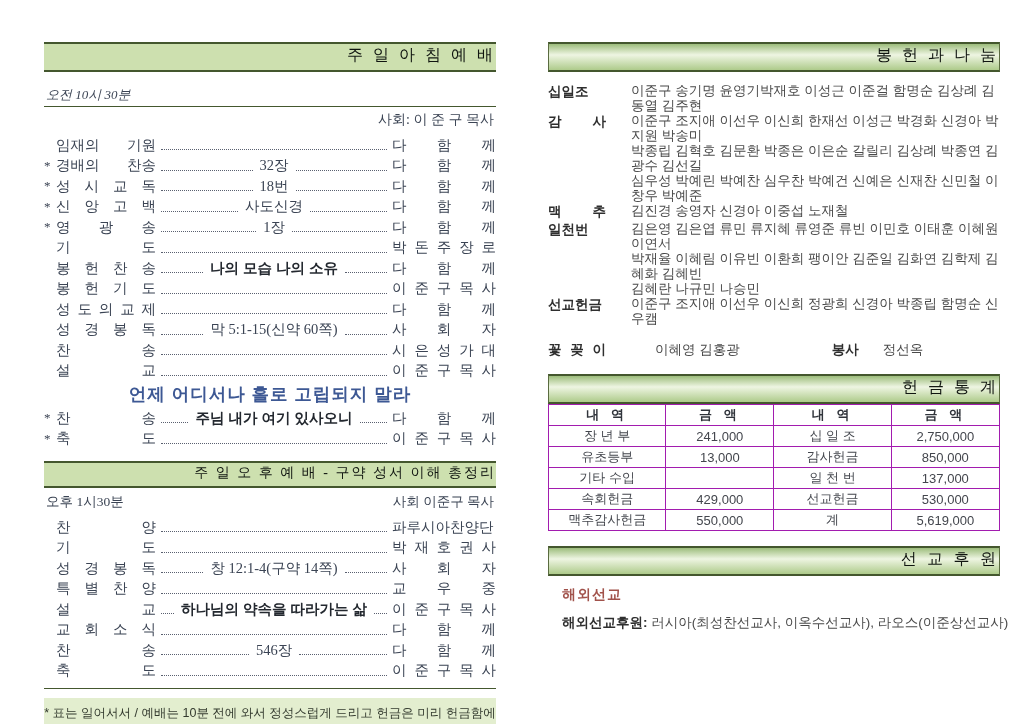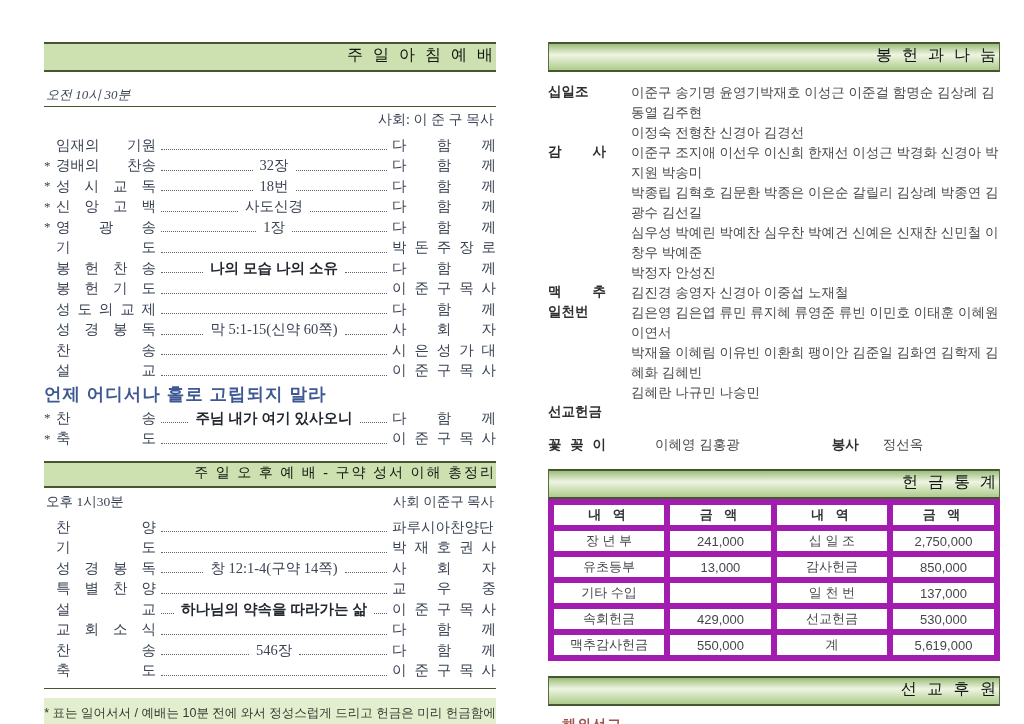--- a/index.html
+++ b/index.html
@@ -30,46 +30,46 @@
   .meta-flex { display:flex; justify-content:space-between; font-size:13.5px; margin:5px 2px 6px 2px; }
 
   .svc-row { display:flex; align-items:center; font-size:14.5px; height:20.5px; }
   .star { width:12px; font-size:13px; color:#3b4454; }
   .svc-label { display:inline-block; width:100px; text-align-last:justify; white-space:nowrap; }
   .dots { flex:1; border-bottom:1.6px dotted #5a6070; height:9px; margin:0 5px; min-width:10px; }
   .svc-center { padding:0 2px; white-space:nowrap; }
   .svc-center.b { font-weight:bold; font-family:"Liberation Sans","DejaVu Sans",sans-serif; color:#23282f; }
   .svc-leader { display:inline-block; width:104px; text-align-last:justify; white-space:nowrap; }
   .sermon-title {
-    color:#3d5894; font-weight:bold; font-size:17.5px; height:27px; line-height:27px;
+    text-align:center; color:#3d5894; font-weight:bold; font-size:17.5px; height:27px; line-height:27px;
     font-family:"Liberation Sans","DejaVu Sans",sans-serif; letter-spacing:1px; white-space:nowrap;
   }
   .afternoon { margin-top:12px; }
   .section-end-line { border-top:1.5px solid #44572e; margin-top:7px; }
   .note-box {
     background:#e3eecf; text-align:center; font-size:12.5px; padding:7px 0; margin-top:9px;
     color:#333a2e; font-family:"Liberation Sans","DejaVu Sans",sans-serif;
   }
 
   
   .offering-list { margin-top:11px; font-family:"Liberation Sans","DejaVu Sans",sans-serif; font-size:13.5px; color:#4a4a4a; }
   .entry { display:flex; }
   .entry-label { display:inline-block; width:58px; font-weight:bold; color:#2f2f2f; text-align-last:justify; flex-shrink:0; margin-right:25px; white-space:nowrap; }
   .entry-lines { flex:1; }
-  .entry-lines div { line-height:20px; }
+  .entry-lines div { line-height:15px; }
   .flower-row { display:flex; margin-top:15px; font-family:"Liberation Sans","DejaVu Sans",sans-serif; font-size:13.5px; color:#4a4a4a; }
   .flower-row .b { font-weight:bold; color:#2f2f2f; }
   .svc-gap { margin-left:92px; }
   .names { margin-left:24px; }
 
   
   .stats { margin-top:15px; }
   .stats .sec-header { margin-bottom:0; }
   .stats table { width:100%; border-collapse:collapse; font-size:13px; font-family:"Liberation Sans","DejaVu Sans",sans-serif; color:#43464d; table-layout:fixed; }
-  .stats th, .stats td { border:6px solid #a21caf; text-align:center; padding:1px 4px; height:16px; white-space:nowrap; overflow:hidden; }
+  .stats th, .stats td { border:1px solid #a21caf; text-align:center; padding:1px 4px; height:16px; white-space:nowrap; overflow:hidden; }
   .stats th { font-weight:bold; letter-spacing:4px; color:#30343b; }
   .stats col.c-label { width:26%; } .stats col.c-amt { width:24%; }
 
   
   .mission { margin-top:15px; font-family:"Liberation Sans","DejaVu Sans",sans-serif; font-size:13.5px; color:#4a4a4a; }
   .mission-sub { color:#a1524b; font-weight:bold; font-size:14px; margin:10px 0 9px 14px; letter-spacing:1px; }
   .m-line { line-height:19.5px; margin-left:14px; white-space:nowrap; }
   .m-line .b { font-weight:bold; color:#2f2f2f; }
 </style>
 </head>
@@ -259,48 +259,49 @@
 <div class="col col-right">
   <section>
     <div class="sec-header grad">
       <span>봉 헌 과 나 눔</span>
     </div>
     <div class="offering-list" id="offering-entries">
         <div class="entry">
           <span class="entry-label">십일조</span>
           <div class="entry-lines">
             <div>이준구 송기명 윤영기박재호 이성근 이준걸 함명순 김상례 김동열 김주현</div>
-            <div>이정숙 전형찬 신경아 김경선</div>
           </div>
         </div>
         <div class="entry">
           <span class="entry-label">감 사</span>
           <div class="entry-lines">
             <div>이준구 조지애 이선우 이신희 한재선 이성근 박경화 신경아 박지원 박송미</div>
             <div>박종립 김혁호 김문환 박종은 이은순 갈릴리 김상례 박종연 김광수 김선길</div>
             <div>심우성 박예린 박예찬 심우찬 박예건 신예은 신재찬 신민철 이창우 박예준</div>
-            <div>박정자 안성진</div>
           </div>
         </div>
         <div class="entry">
           <span class="entry-label">맥 추</span>
           <div class="entry-lines">
             <div>김진경 송영자 신경아 이중섭 노재철</div>
           </div>
         </div>
         <div class="entry">
           <span class="entry-label">일천번</span>
           <div class="entry-lines">
             <div>김은영 김은엽 류민 류지혜 류영준 류빈 이민호 이태훈 이혜원 이연서</div>
             <div>박재율 이혜림 이유빈 이환희 팽이안 김준일 김화연 김학제 김혜화 김혜빈</div>
             <div>김혜란 나규민 나승민</div>
           </div>
         </div>
         <div class="entry">
           <span class="entry-label">선교헌금</span>
+          <div class="entry-lines">
+            <div>이준구 조지애 이선우 이신희 정광희 신경아 박종립 함명순 신우캠</div>
+          </div>
         </div>
       </div>
     <div class="flower-row">
       <span class="b entry-label">꽃 꽂 이</span>
       <span class="names">이혜영 김홍광</span>
       <span class="b svc-gap">봉사</span>
       <span class="names">정선옥</span>
     </div>
   </section>
 

